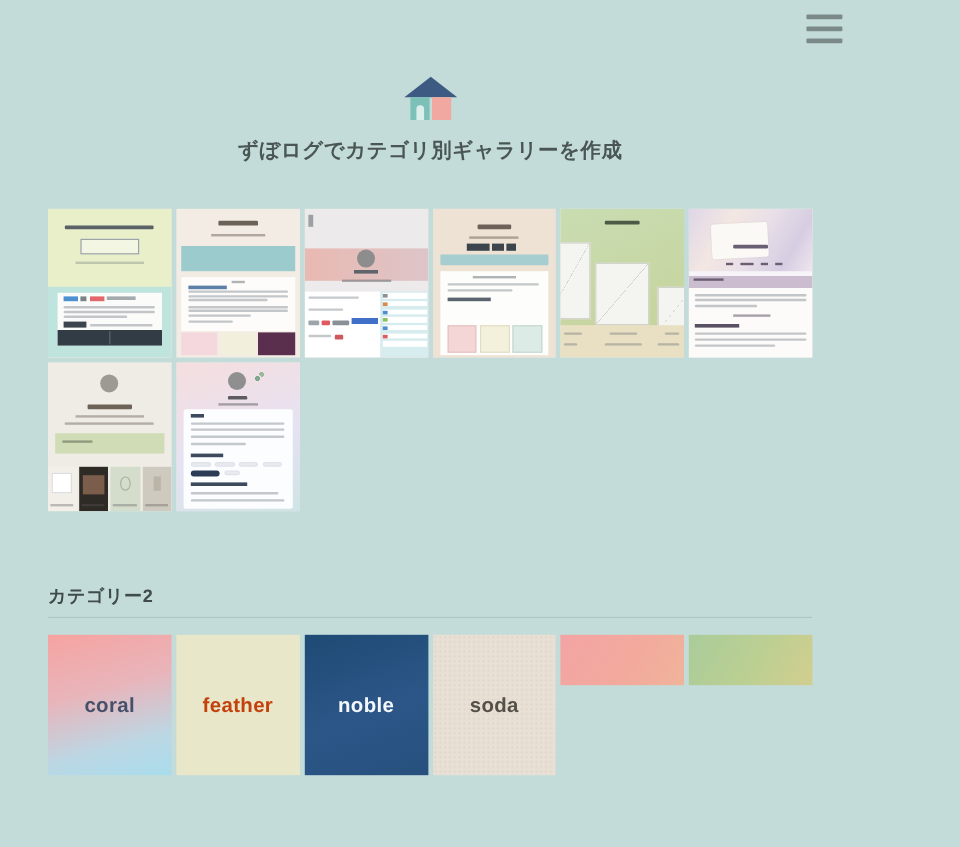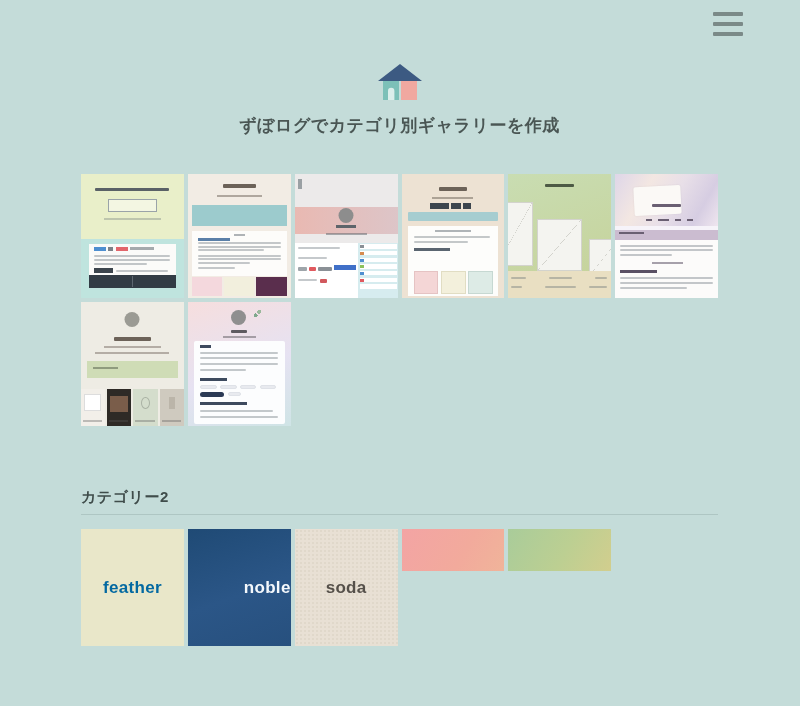--- a/index.html
+++ b/index.html
@@ -2,21 +2,21 @@
 <html><head>
 <meta charset="utf-8">
 <style>
   * { box-sizing: border-box; margin: 0; padding: 0; }
   html, body {
     width: 800px; height: 706px;
     background: #c4dcd9;
     font-family: "Liberation Sans", sans-serif;
     overflow: hidden;
   }
-  .page { position: relative; width: 717px; height: 706px; background: #c4dcd9; margin-left: 41px; }
+  .page { position: relative; width: 717px; height: 706px; background: #c4dcd9; }
 
   
   .hamburger {
     position: absolute; top: 12px; right: 15px;
     width: 30px; height: 24px;
     display: flex; flex-direction: column; justify-content: space-between;
     cursor: pointer;
   }
   .hamburger span { display: block; height: 4px; width: 100%; background: #7b8a88; border-radius: 1px; }
 
@@ -123,24 +123,24 @@
 
   
   .swatch {
     height: 117px; display: flex; align-items: center; justify-content: center;
     position: relative; overflow: hidden;
   }
   .swatch span { font-size: 17px; font-weight: bold; letter-spacing: .3px; }
   .sw-coral   { background: linear-gradient(165deg,#f6a3a0 0%,#e8b5bb 40%,#bcd7e4 75%,#a9dcec 100%); }
   .sw-coral   span { color: #46506b; }
   .sw-feather { background: #e9e7c9; }
-  .sw-feather span { color: #0369a1; }
+  .sw-feather span { color: #c2410c; }
   .sw-hermit  { background: linear-gradient(150deg,#3d1f3c 0%,#522a50 45%,#7b4874 100%); }
   .sw-hermit  span { color: #f6eaf4; }
-  .sw-noble   { background: linear-gradient(160deg,#1f4a75 0%,#2b5687 55%,#27507e 100%); justify-content: flex-end; }
+  .sw-noble   { background: linear-gradient(160deg,#1f4a75 0%,#2b5687 55%,#27507e 100%); }
   .sw-noble   span { color: #f4f8fc; }
   .sw-paper   { background: #e8e0d4; }
   .sw-paper   span { color: #55504a; }
   .sw-paper:after { content:""; position:absolute; inset:0; opacity:.5;
       background-image: radial-gradient(#d8cfc0 1px, transparent 1px);
       background-size: 4px 4px; }
   .sw-soda    { background: linear-gradient(150deg,#e8edb4 0%,#d3e4c8 45%,#b7e0dd 100%); }
   .sw-soda    span { color: #4d5b52; }
   .sw-rose    { background: linear-gradient(120deg,#f3a4a4 0%,#f2aa9c 60%,#f0b49a 100%); }
   .sw-moss    { background: linear-gradient(120deg,#a9cc9a 0%,#bccf92 55%,#d2ce8e 100%); }
@@ -369,20 +369,23 @@
         </div>
       </div>
 
     </div>
   </div>
 
   <div class="section" id="section-2">
     <div class="cat-title">カテゴリー2</div>
 
     <div class="grid">
+      <div class="swatch sw-coral">
+        <span>coral</span>
+      </div>
       <div class="swatch sw-feather">
         <span>feather</span>
       </div>
       <div class="swatch sw-noble">
         <span>noble</span>
       </div>
       <div class="swatch sw-paper">
         <span style="position:relative;z-index:2">soda</span>
       </div>
 

